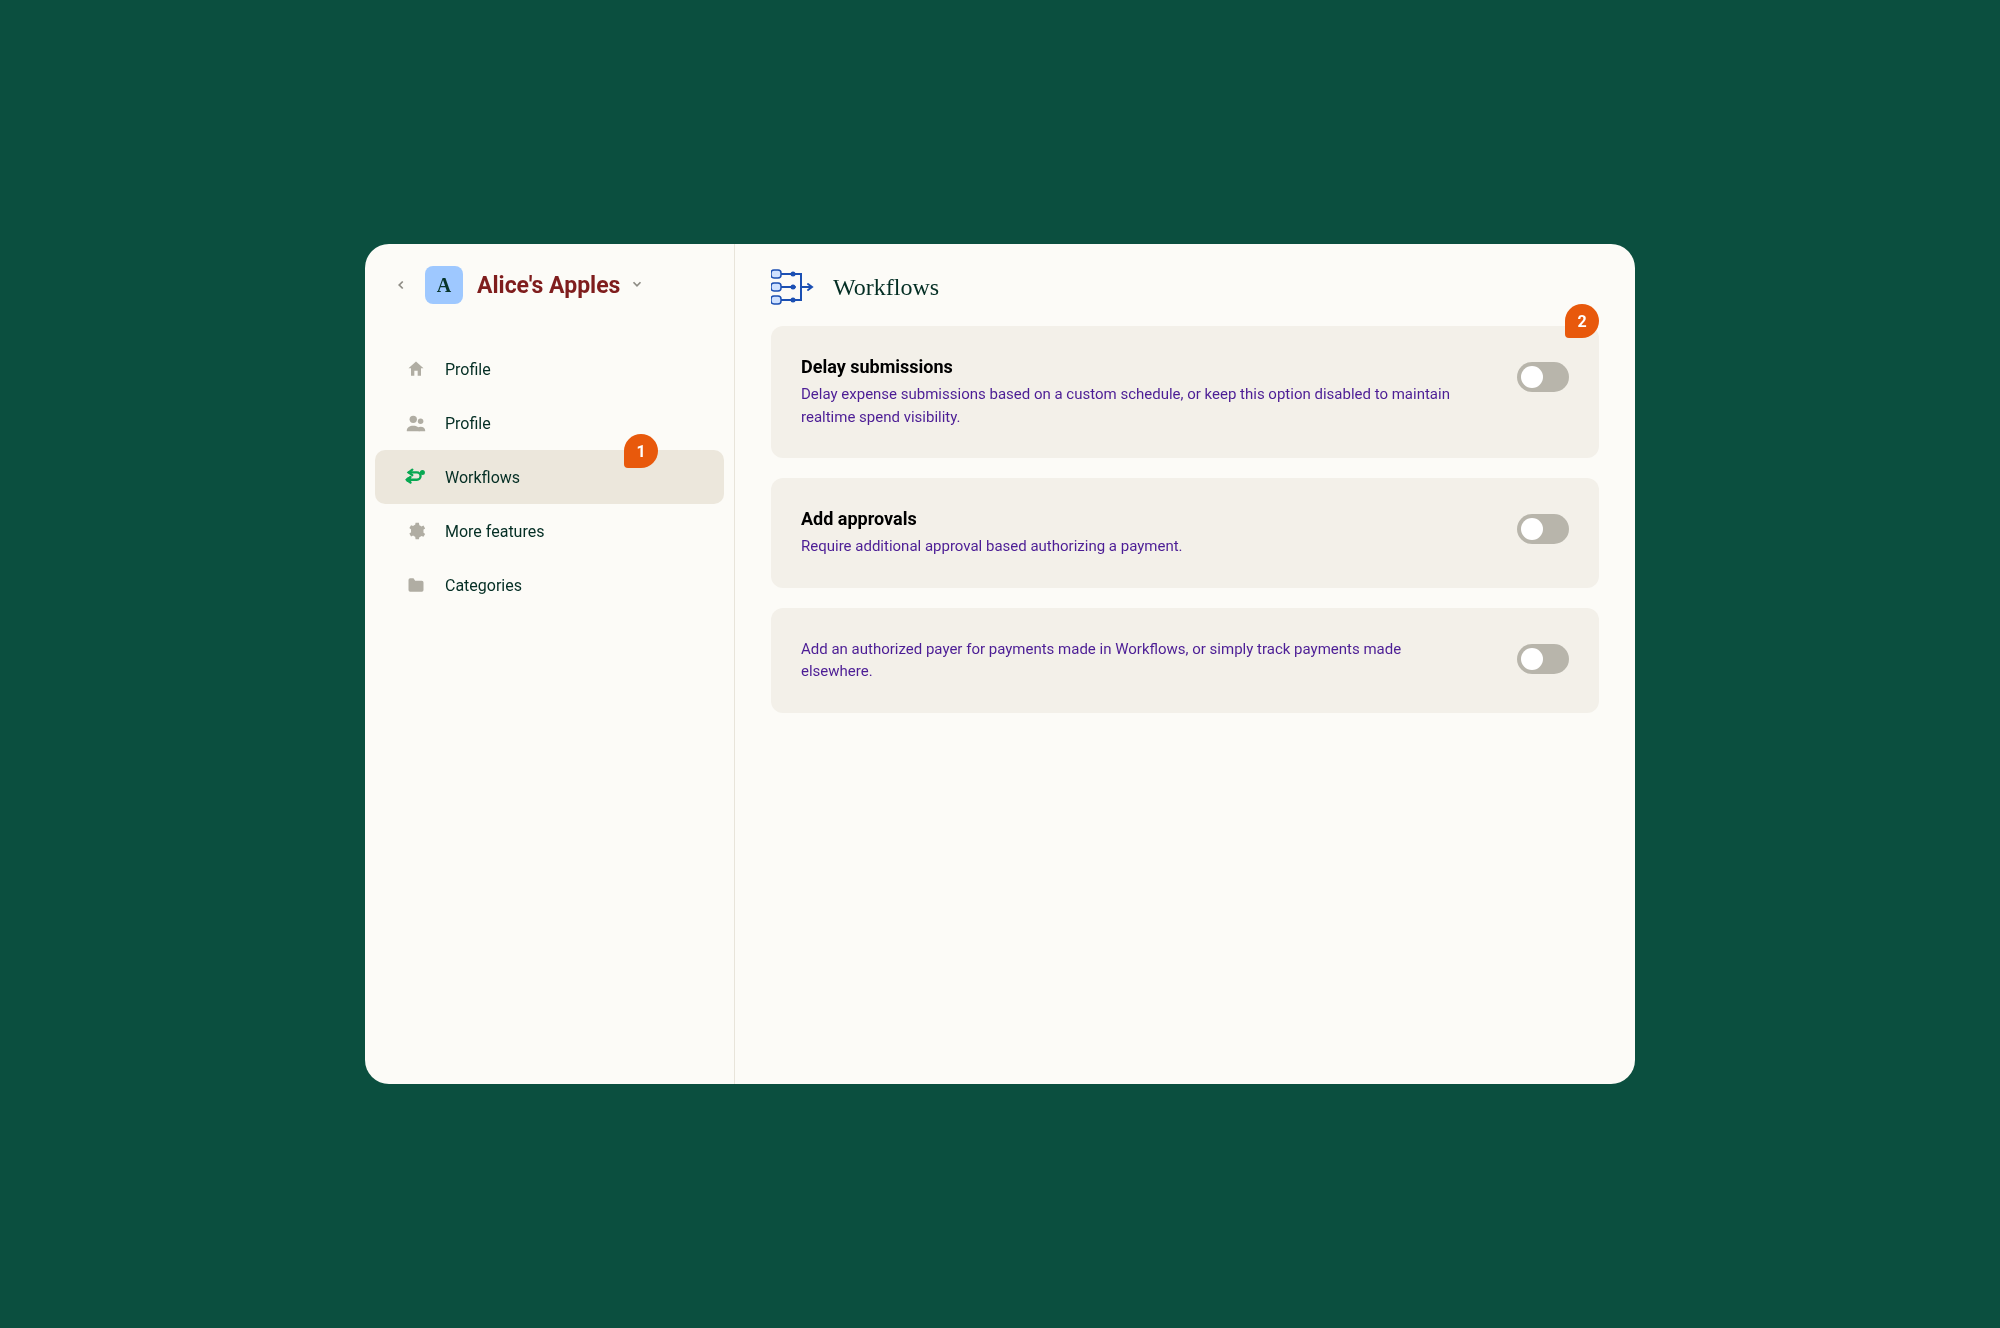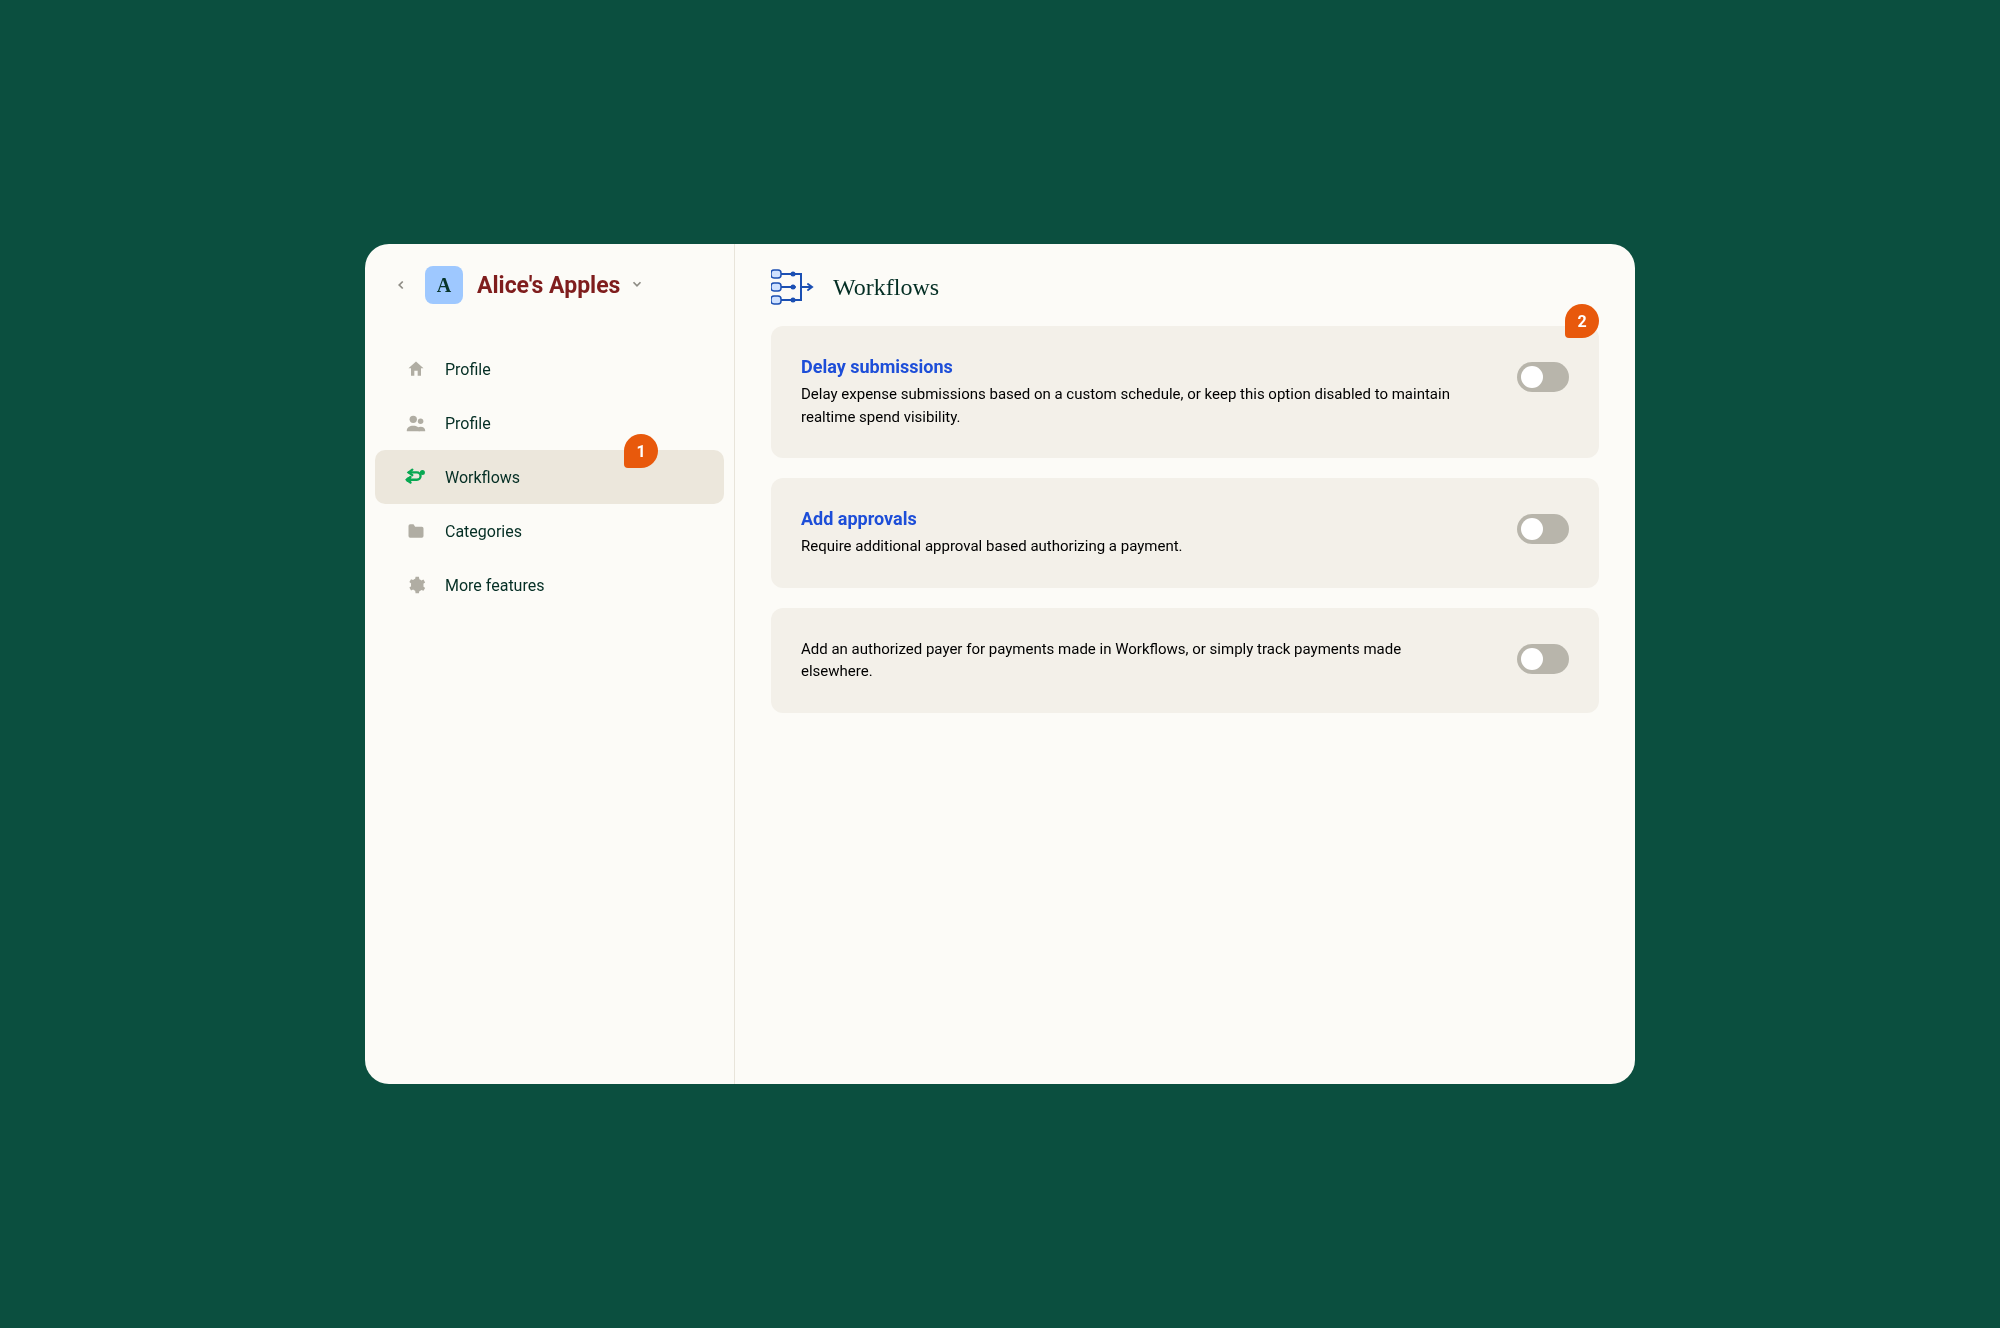--- a/index.html
+++ b/index.html
@@ -123,26 +123,26 @@
     padding: 30px 30px;
     margin-bottom:20px;
     display:flex;
     align-items:flex-start;
     justify-content:space-between;
     position:relative;
   }
   .card-text { flex:1; padding-right: 60px; }
   .card-title {
     font-weight:700;
-    color:#1d4ed8;
+    color:#000000;
     font-size:18px;
     margin-bottom:6px;
   }
   .card-desc {
-    color:#000000;
+    color:#4c1d95;
     font-size:15px;
     line-height:1.5;
   }
   .toggle {
     width:52px;height:30px;
     background:#b8b5ab;
     border-radius:20px;
     position:relative;
     flex-shrink:0;
     margin-top:6px;
@@ -212,33 +212,33 @@
               <circle cx="4" cy="15" r="1.5" fill="currentColor"></circle>
             </svg>
         </span>
         <span class="label">Workflows</span>
         <div class="callout c1">1</div>
       </div>
 
       <div class="nav-item">
         <span class="icon">
           <svg width="20" height="20" viewBox="0 0 24 24" fill="currentColor">
+              <path d="M12 8a4 4 0 1 0 0 8 4 4 0 0 0 0-8zm9 4a7.5 7.5 0 0 0-.14-1.44l2.1-1.64-2-3.46-2.47 1a7.6 7.6 0 0 0-2.5-1.44L15.5 2h-4l-.49 2.62a7.6 7.6 0 0 0-2.5 1.44l-2.47-1-2 3.46 2.1 1.64A7.5 7.5 0 0 0 6 12c0 .49.05.97.14 1.44l-2.1 1.64 2 3.46 2.47-1c.75.62 1.6 1.11 2.5 1.44L11.5 22h4l.49-2.62c.9-.33 1.75-.82 2.5-1.44l2.47 1 2-3.46-2.1-1.64c.09-.47.14-.95.14-1.44z"></path>
+            </svg>
+        </span>
+        <span class="label">More features</span>
+      </div>
+
+      <div class="nav-item">
+        <span class="icon">
+          <svg width="20" height="20" viewBox="0 0 24 24" fill="currentColor">
               <path d="M3 6a2 2 0 0 1 2-2h4l2 3h8a2 2 0 0 1 2 2v9a2 2 0 0 1-2 2H5a2 2 0 0 1-2-2z"></path>
             </svg>
         </span>
         <span class="label">Categories</span>
-      </div>
-
-      <div class="nav-item">
-        <span class="icon">
-          <svg width="20" height="20" viewBox="0 0 24 24" fill="currentColor">
-              <path d="M12 8a4 4 0 1 0 0 8 4 4 0 0 0 0-8zm9 4a7.5 7.5 0 0 0-.14-1.44l2.1-1.64-2-3.46-2.47 1a7.6 7.6 0 0 0-2.5-1.44L15.5 2h-4l-.49 2.62a7.6 7.6 0 0 0-2.5 1.44l-2.47-1-2 3.46 2.1 1.64A7.5 7.5 0 0 0 6 12c0 .49.05.97.14 1.44l-2.1 1.64 2 3.46 2.47-1c.75.62 1.6 1.11 2.5 1.44L11.5 22h4l.49-2.62c.9-.33 1.75-.82 2.5-1.44l2.47 1 2-3.46-2.1-1.64c.09-.47.14-.95.14-1.44z"></path>
-            </svg>
-        </span>
-        <span class="label">More features</span>
       </div>
 
     </nav>
   </aside>
 
   <main class="main">
     <div class="page-header">
       <span class="page-header-icon">
         <svg width="44" height="38" viewBox="0 0 44 38">
           <g fill="none" stroke="#1b4fb3" stroke-width="2" stroke-linecap="round">

